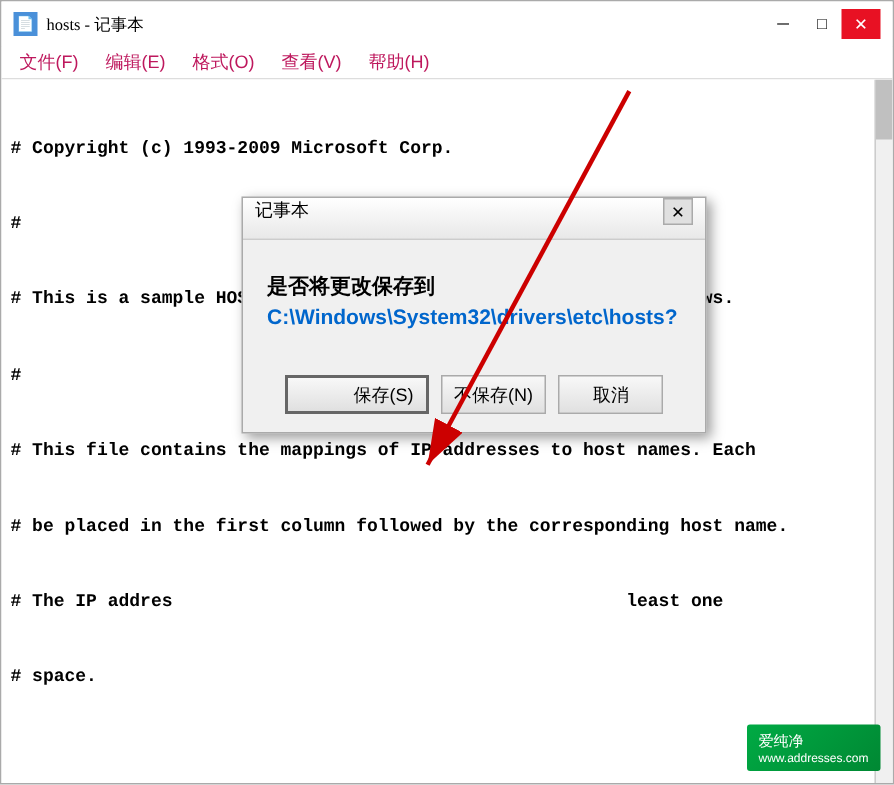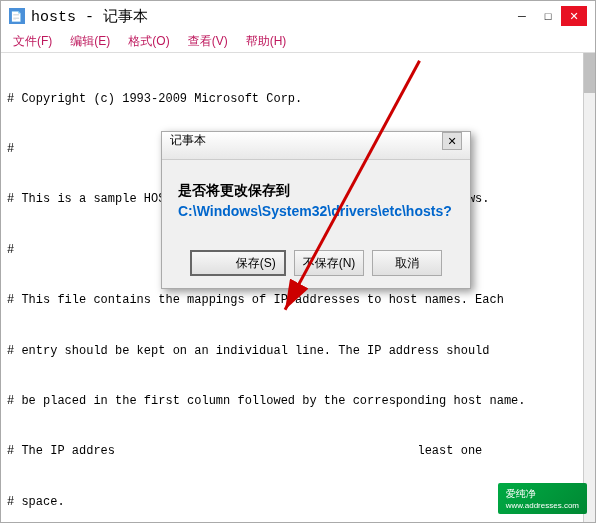--- a/index.html
+++ b/index.html
@@ -46,23 +46,23 @@
       width: 16px;
       height: 16px;
       background: #4a90d9;
       font-size: 10px;
       display: flex;
       align-items: center;
       justify-content: center;
     }
 
     .title-text {
-      font-size: 15px;
-      color: #000;
-      font-family: Liberation Mono, monospace;
+      font-size: 11px;
+      color: #000;
+      font-family: Liberation Serif, serif;
     }
 
     .title-bar-controls {
       display: flex;
       align-items: center;
       gap: 0;
     }
 
     .title-btn {
       width: 26px;
@@ -101,20 +101,21 @@
       cursor: pointer;
       color: #be185d;
     }
 
     
     .text-area {
       flex: 1;
       overflow: hidden;
       position: relative;
       background: #fff;
+      font-weight: bold;
     }
 
     .text-content {
       font-family: 'Courier New', Courier, monospace;
       font-size: 12px;
       line-height: 1.4;
       padding: 4px 6px;
       color: #000;
       white-space: pre;
       position: absolute;
@@ -293,21 +294,20 @@
     <span class="menu-item">帮助(H)</span>
   </div>
 
   <div class="text-area">
     <div class="text-content">
       <span class="text-line"># Copyright (c) 1993-2009 Microsoft Corp.</span>
       <span class="text-line">#</span>
       <span class="text-line"># This is a sample HOSTS file used by Microsoft TCP/IP for Windows.</span>
       <span class="text-line">#</span>
       <span class="text-line"># This file contains the mappings of IP addresses to host names. Each</span>
-      <span class="text-line"># entry should be kept on an individual line. The IP address should</span>
       <span class="text-line"># be placed in the first column followed by the corresponding host name.</span>
       <span class="text-line"># The IP addres                                          least one</span>
       <span class="text-line"># space.</span>
       
       
       
       
       
       
       

